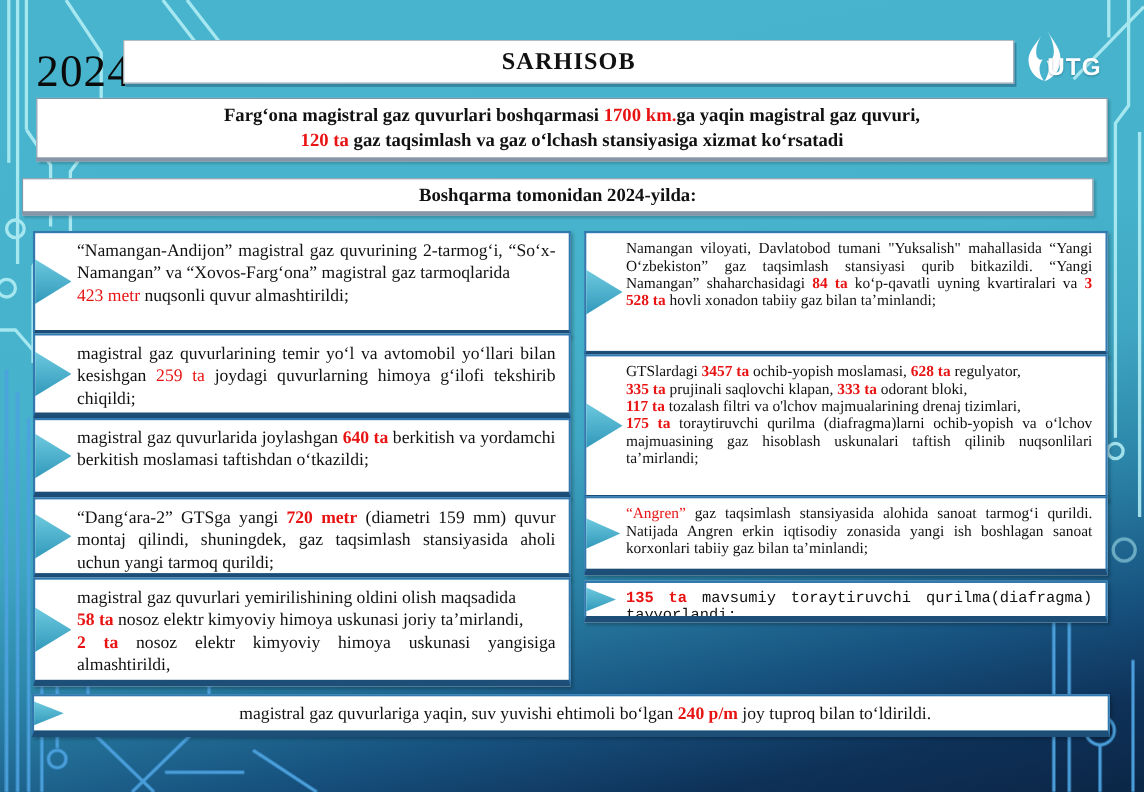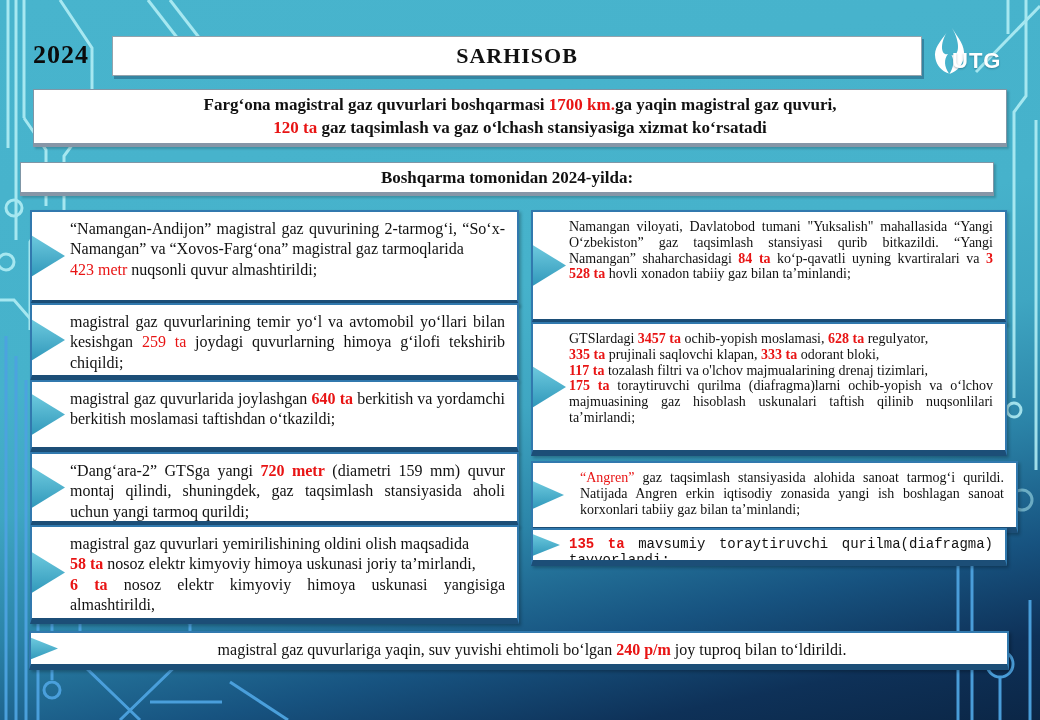--- a/index.html
+++ b/index.html
@@ -3,21 +3,21 @@
 <meta charset="utf-8">
 <style>
   html,body{margin:0;padding:0;}
   .slide{
     position:relative;width:1040px;height:720px;overflow:hidden;
     font-family:"Liberation Serif","DejaVu Serif",serif;color:#111;
     background:linear-gradient(168deg,#48b4cd 0%,#46b2cb 42%,#3fa6c2 55%,#2b84a8 68%,#175380 81%,#0e3158 91%,#0b2646 100%);
   }
   .bg-decor{position:absolute;left:0;top:0;width:1040px;height:720px;pointer-events:none;}
   .year{
-    position:absolute;left:33px;top:40px;font-size:26px;font-weight:bold;color:#0b0b0b;
+    position:absolute;left:33px;top:40px;font-size:41px;font-weight:normal;color:#0b0b0b;
     letter-spacing:1px;
   }
   .title-box{
     position:absolute;left:112px;top:36px;width:808px;height:38px;background:#fff;
     border:1px solid #93a3ad;box-shadow:2px 3px 0 rgba(18,48,84,.35);
     display:flex;align-items:center;justify-content:center;
   }
   .title-box span{font-size:22px;font-weight:bold;letter-spacing:1px;}
   .logo{position:absolute;left:922px;top:20px;width:104px;height:64px;}
   .logo svg{position:absolute;left:8px;top:8px;}
@@ -138,36 +138,36 @@
     <p class="content"><span>magistral gaz quvurlarida joylashgan </span><span class="red bold">640 ta</span><span> berkitish va yordamchi berkitish  moslamasi  taftishdan  o‘tkazildi;</span></p>
   </div>
   <div class="info-box" style="left:30px;top:452px;width:485px;height:67px;">
     <div class="arrow"></div>
     <p class="content"><span>“Dang‘ara-2” GTSga yangi </span><span class="red bold">720 metr</span><span> (diametri 159 mm) quvur montaj qilindi, shuningdek, gaz taqsimlash stansiyasida aholi uchun yangi  tarmoq  qurildi;</span></p>
   </div>
   <div class="info-box" style="left:30px;top:525px;width:485px;height:91px;">
     <div class="arrow"></div>
     <p class="content"><span>magistral  gaz  quvurlari  yemirilishining  oldini  olish  maqsadida
 </span><span class="red bold">58 ta</span><span> nosoz  elektr  kimyoviy  himoya  uskunasi  joriy  ta’mirlandi,
-</span><span class="red bold">6 ta</span><span> nosoz  elektr  kimyoviy  himoya  uskunasi  yangisiga  almashtirildi,
+</span><span class="red bold">2 ta</span><span> nosoz  elektr  kimyoviy  himoya  uskunasi  yangisiga  almashtirildi,
 </span><span class="red bold">15 ta</span><span> anodli  yerlatgich  mukammal  ta’mirlandi;</span></p>
   </div>
 
   <div class="info-box rcol" style="left:531px;top:210px;width:472px;height:107px;">
     <div class="arrow"></div>
     <p class="content"><span>Namangan viloyati, Davlatobod tumani "Yuksalish" mahallasida “Yangi O‘zbekiston” gaz taqsimlash stansiyasi qurib bitkazildi. “Yangi Namangan” shaharchasidagi </span><span class="red bold">84 ta</span><span> ko‘p-qavatli uyning kvartiralari va </span><span class="red bold">3 528 ta</span><span> hovli xonadon tabiiy gaz bilan ta’minlandi;</span></p>
   </div>
   <div class="info-box rcol" style="left:531px;top:322px;width:472px;height:126px;">
     <div class="arrow"></div>
     <p class="content"><span>GTSlardagi </span><span class="red bold">3457 ta</span><span> ochib-yopish moslamasi, </span><span class="red bold">628 ta</span><span> regulyator,
 </span><span class="red bold">335 ta</span><span> prujinali  saqlovchi  klapan, </span><span class="red bold">333 ta</span><span> odorant bloki,
 </span><span class="red bold">117 ta</span><span> tozalash filtri va o'lchov majmualarining drenaj tizimlari,
 </span><span class="red bold">175 ta</span><span> toraytiruvchi qurilma (diafragma)larni ochib-yopish va o‘lchov majmuasining gaz hisoblash uskunalari taftish qilinib nuqsonlilari  ta’mirlandi;</span></p>
   </div>
-  <div class="info-box rcol" style="left:531px;top:461px;width:472px;height:64px;padding-left:11px;">
+  <div class="info-box rcol" style="left:531px;top:451px;width:472px;height:64px;">
     <div class="arrow arrow-md"></div>
     <p class="content"><span> </span><span class="red">“Angren”</span><span> gaz taqsimlash stansiyasida alohida sanoat tarmog‘i qurildi. Natijada Angren erkin iqtisodiy zonasida  yangi ish boshlagan  sanoat korxonlari  tabiiy  gaz  bilan  ta’minlandi;</span></p>
   </div>
   <div class="info-box rcol" style="left:531px;top:528px;width:472px;height:30px;font-family:Liberation Mono, monospace;">
     <div class="arrow arrow-sm"></div>
     <p class="content"><span class="red bold">135 ta</span><span> mavsumiy  toraytiruvchi  qurilma(diafragma)  tayyorlandi;</span></p>
   </div>
 
   <div class="info-box center" style="left:29px;top:631px;width:976px;height:31px;">
     <div class="arrow arrow-sm"></div>

